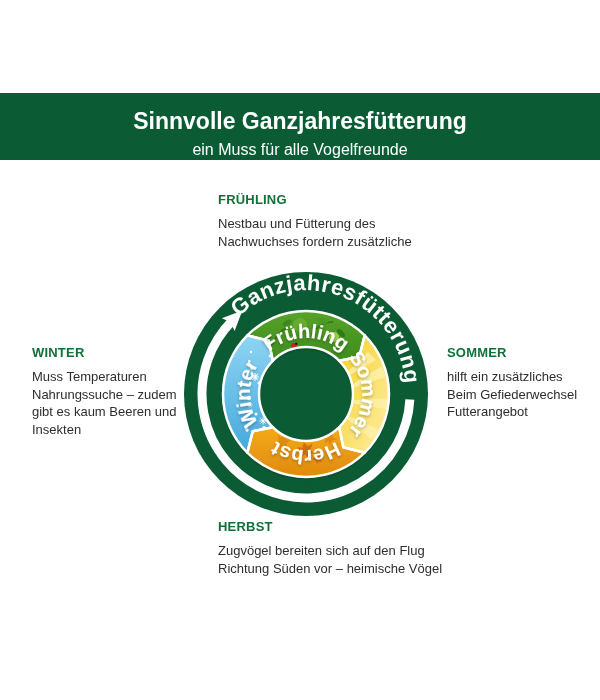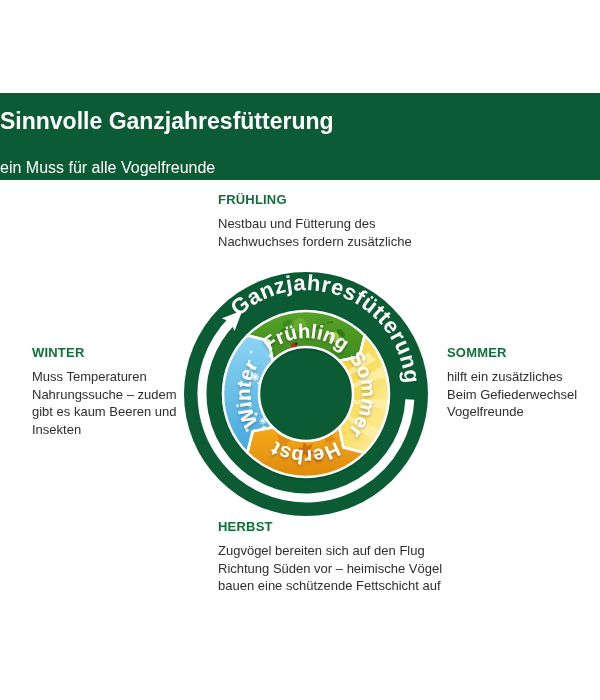--- a/index.html
+++ b/index.html
@@ -1,22 +1,22 @@
 <!DOCTYPE html>
 <html style="--brand_green: #0b5c35; --heading_green: #11703a; --text_dark: #2e2e2e; --white: #ffffff; --spring_green: #57a228; --spring_green_dark: #3f8c1e; --spring_green_deco: #2e7a17; --summer_yellow: #f6cf2a; --summer_yellow_light: #fdf0a8; --autumn_orange: #f4aa16; --autumn_orange_deep: #df8a10; --autumn_orange_red: #d26f0a; --winter_blue: #45a9dc; --winter_blue_light: #8ed4f4; --ladybug_red: #c3231a;"><head>
 <meta charset="utf-8">
 <style>
   html,body{margin:0;padding:0;}
   body{background:#fff;font-family:"Liberation Sans",sans-serif;}
   .page{position:relative;width:600px;height:700px;background:#fff;overflow:hidden;}
 
-  .banner{position:absolute;left:0;top:93px;width:600px;height:87px;
-          background:var(--brand_green);color:#fff;box-sizing:border-box;padding-top:13px;}
+  .banner{position:absolute;left:0;top:93px;width:600px;height:67px;
+          background:var(--brand_green);color:#fff;text-align:center;box-sizing:border-box;padding-top:13px;}
   .banner .title{font-size:23px;font-weight:bold;line-height:30px;}
-  .banner .subtitle{font-size:16px;font-weight:normal;line-height:24px;margin-top:20px;}
+  .banner .subtitle{font-size:16px;font-weight:normal;line-height:24px;margin-top:2px;}
 
   .info{position:absolute;}
   .info .heading{font-size:13px;font-weight:bold;color:var(--heading_green);letter-spacing:.2px;
                  line-height:13px;margin-bottom:9px;white-space:nowrap;}
   .info .line{font-size:13px;color:var(--text_dark);line-height:17.6px;white-space:nowrap;}
 
   .info-fruehling{left:218px;top:193px;width:240px;}
   .info-sommer{left:447px;top:346px;width:150px;}
   .info-winter{left:32px;top:346px;width:170px;}
   .info-herbst{left:218px;top:520px;width:262px;}
@@ -38,36 +38,35 @@
   <div class="info info-fruehling">
     <div class="heading">FRÜHLING</div>
     <div class="line">Nestbau und Fütterung des</div>
     <div class="line">Nachwuchses fordern zusätzliche</div>
   </div>
 
   <div class="info info-sommer">
     <div class="heading">SOMMER</div>
     <div class="line">hilft ein zusätzliches</div>
     <div class="line">Beim Gefiederwechsel</div>
-    <div class="line">Vogelfreunde</div>
+    <div class="line">Futterangebot</div>
   </div>
 
   <div class="info info-winter">
     <div class="heading">WINTER</div>
     <div class="line">Muss Temperaturen</div>
     <div class="line">Nahrungssuche – zudem</div>
     <div class="line">gibt es kaum Beeren und</div>
     <div class="line">Insekten</div>
   </div>
 
   <div class="info info-herbst">
     <div class="heading">HERBST</div>
     <div class="line">Zugvögel bereiten sich auf den Flug</div>
     <div class="line">Richtung Süden vor – heimische Vögel</div>
-    <div class="line">bauen eine schützende Fettschicht auf</div>
   </div>
 
   <svg class="wheel" width="246" height="246" viewBox="183 271 246 246" xmlns="http://www.w3.org/2000/svg">
     <defs>
       <path id="ringTextPath" d="M 233.59 321.59 A 99 99 0 0 1 404.94 390.55" fill="none"></path>
       <path id="labelPathF" d="M 257.50 366.00 A 56 56 0 0 1 354.50 366.00" fill="none"></path>
       <path id="labelPathS" d="M 334.00 345.50 A 56 56 0 0 1 334.00 442.50" fill="none"></path>
       <path id="labelPathH" d="M 354.50 422.00 A 56 56 0 0 1 257.50 422.00" fill="none"></path>
       <path id="labelPathW" d="M 278.00 442.50 A 56 56 0 0 1 278.00 345.50" fill="none"></path>
 

